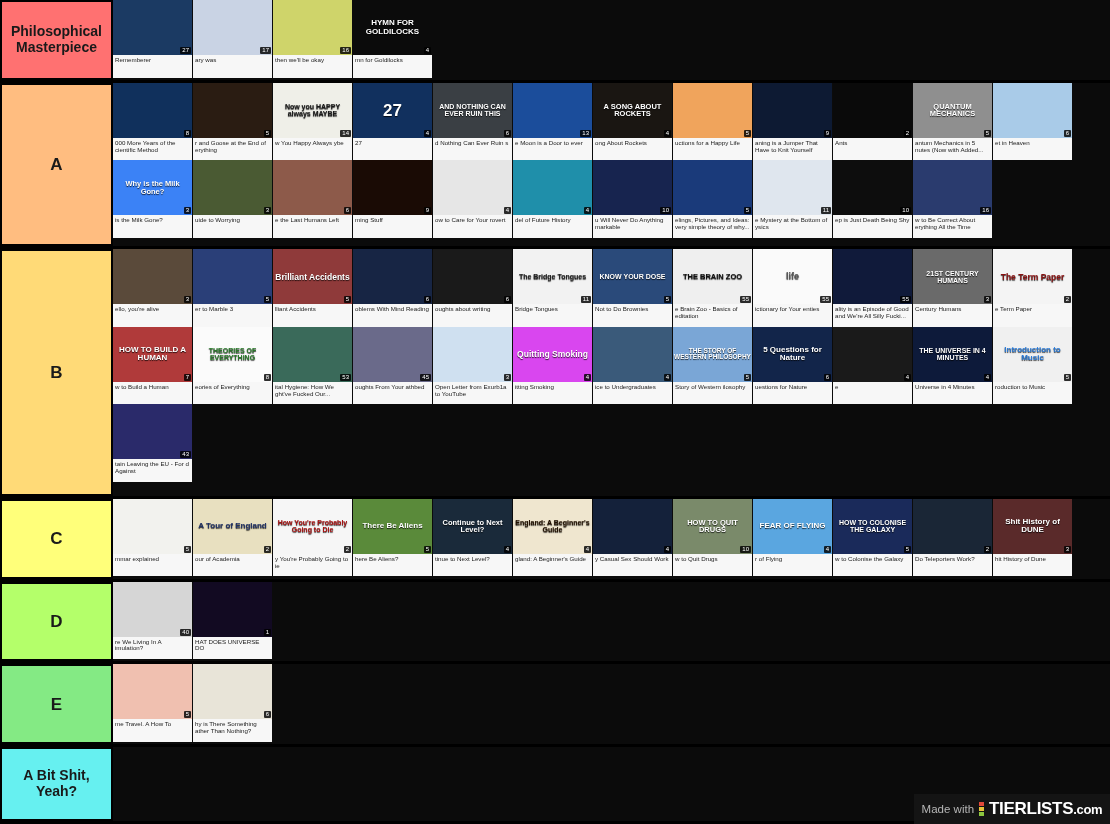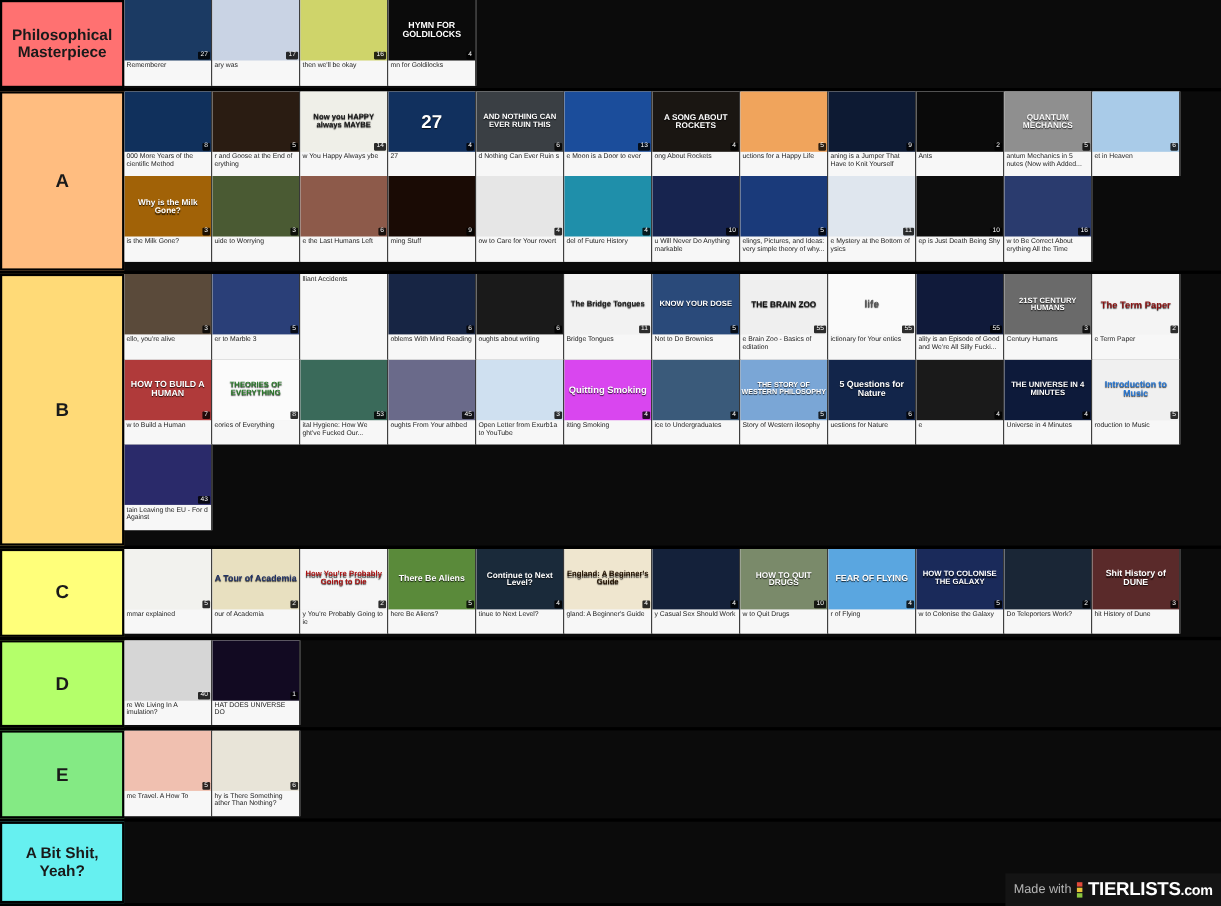--- a/index.html
+++ b/index.html
@@ -164,21 +164,21 @@
           <div class="cap">antum Mechanics in 5 nutes (Now with Added...</div>
         </div>
         <div class="card">
           <div class="thumb" style="background: rgb(169, 203, 232);">
             <div class="tx" style="color: rgb(17, 34, 58); font-size: 8px;"></div>
             <div class="dur">6</div>
           </div>
           <div class="cap">et in Heaven</div>
         </div>
         <div class="card">
-          <div class="thumb" style="background: #a16207;">
+          <div class="thumb" style="background: #3b82f6;">
             <div class="tx" style="color: rgb(255, 255, 255); font-size: 7.5px;">Why is the Milk Gone?</div>
             <div class="dur">3</div>
           </div>
           <div class="cap">is the Milk Gone?</div>
         </div>
         <div class="card">
           <div class="thumb" style="background: rgb(74, 90, 51);">
             <div class="tx" style="color: rgb(255, 255, 255); font-size: 8px;"></div>
             <div class="dur">3</div>
           </div>
@@ -260,20 +260,24 @@
           <div class="cap">ello, you're alive</div>
         </div>
         <div class="card">
           <div class="thumb" style="background: rgb(42, 63, 120);">
             <div class="tx" style="color: rgb(255, 255, 255); font-size: 8px;"></div>
             <div class="dur">5</div>
           </div>
           <div class="cap">er to Marble 3</div>
         </div>
         <div class="card">
+          <div class="thumb" style="background: rgb(143, 58, 58);">
+            <div class="tx" style="color: rgb(255, 255, 255); font-size: 8.5px;">Brilliant Accidents</div>
+            <div class="dur">5</div>
+          </div>
           <div class="cap">lliant Accidents</div>
         </div>
         <div class="card">
           <div class="thumb" style="background: rgb(23, 37, 68);">
             <div class="tx" style="color: rgb(255, 255, 255); font-size: 8px;"></div>
             <div class="dur">6</div>
           </div>
           <div class="cap">oblems With Mind Reading</div>
         </div>
         <div class="card">
@@ -430,21 +434,21 @@
       <div class="tier-items">
         <div class="card">
           <div class="thumb" style="background: rgb(242, 242, 238);">
             <div class="tx" style="color: rgb(34, 34, 34); font-size: 8px;"></div>
             <div class="dur">5</div>
           </div>
           <div class="cap">mmar explained</div>
         </div>
         <div class="card">
           <div class="thumb" style="background: rgb(232, 224, 192);">
-            <div class="tx" style="color: rgb(34, 51, 102); font-size: 8px;">A Tour of Academia</div>
+            <div class="tx" style="color: rgb(34, 51, 102); font-size: 8px;">A Tour of England</div>
             <div class="dur">2</div>
           </div>
           <div class="cap">our of Academia</div>
         </div>
         <div class="card">
           <div class="thumb" style="background: rgb(246, 246, 246);">
             <div class="tx" style="color: rgb(170, 17, 17); font-size: 7px;">How You're Probably Going to Die</div>
             <div class="dur">2</div>
           </div>
           <div class="cap">y You're Probably Going to ie</div>

